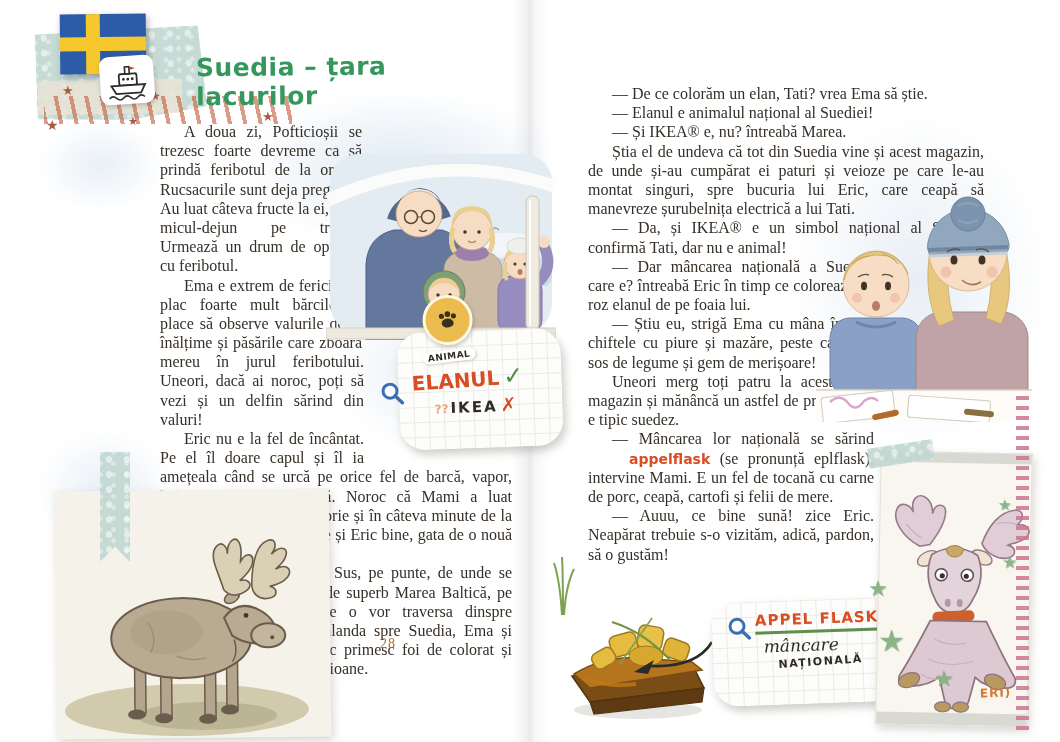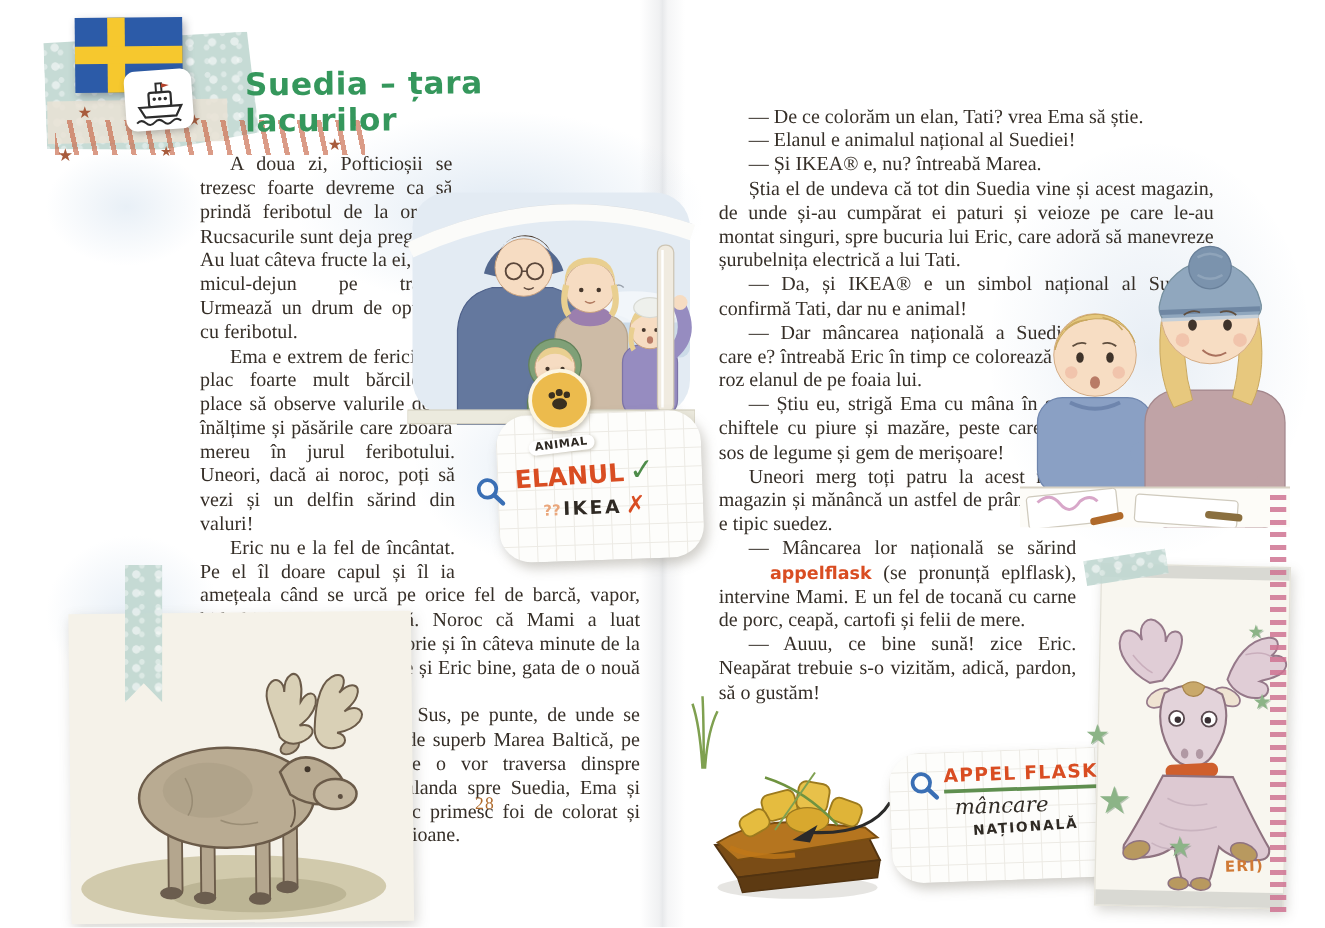--- a/index.html
+++ b/index.html
@@ -43,21 +43,21 @@
   .title{left:196px;top:52px;width:290px;margin:0;font-family:"DejaVu Sans",sans-serif;
     font-size:25px;font-weight:700;letter-spacing:.5px;color:var(--title-green,#35975c);transform:rotate(-.5deg);}
   
   .lp-text{left:160px;top:122px;width:352px;font-size:16px;line-height:1.2;text-align:justify;}
   .para{margin:0;text-indent:24px;}
   .sp{pointer-events:none;}
   .sp-fam{float:right;width:150px;height:192px;margin-top:20px;}
   .sp-note{clear:right;float:right;width:148px;height:128px;}
   .sp-moose{float:left;width:150px;height:240px;margin-top:6px;}
   .page-num{left:380px;top:636px;font-size:14px;color:var(--page-number,#b06a2a);letter-spacing:1px;}
-  .rp-text{left:45px;top:84px;font-size:16px;line-height:1.2;text-align:justify;}
+  .rp-text{left:58px;top:84px;font-size:16px;line-height:1.2;text-align:justify;}
   .rp-a{width:396px;}
   .rp-b{width:286px;}
   .appel-word{color:var(--accent-red,#d94d22);font-family:"DejaVu Sans",sans-serif;font-weight:700;font-size:14px;margin-left:41px;}
   
   .fam-illo{left:326px;top:142px;width:230px;height:198px;}
   .mom-illo{left:286px;top:122px;width:216px;height:300px;}
   .moose-card{left:56px;top:490px;width:274px;height:248px;background:#f5f2e9;
     box-shadow:2px 4px 10px rgba(100,95,80,.25);transform:rotate(-.6deg);}
   .moose-ribbon{left:100px;top:452px;width:30px;height:110px;
     clip-path:polygon(0 0,100% 0,100% 100%,50% 86%,0 100%);opacity:.95;}
@@ -257,21 +257,21 @@
     <span class="abs page-num">28</span>
   </div>
 
   <div class="abs page right-page">
 
     <div class="abs rp-text">
       <div class="rp-a">
         <p class="para">— De ce colorăm un elan, Tati? vrea Ema să știe.</p>
         <p class="para">— Elanul e animalul național al Suediei!</p>
         <p class="para">— Și IKEA® e, nu? întreabă Marea.</p>
-        <p class="para">Știa el de undeva că tot din Suedia vine și acest magazin, de unde și-au cumpărat ei paturi și veioze pe care le-au montat singuri, spre bucuria lui Eric, care adoră să manevreze șurubelnița electrică a lui Tati.</p>
+        <p class="para">Știa el de undeva că tot din Suedia vine și acest magazin, de unde și-au cumpărat ei paturi și veioze pe care le-au montat singuri, spre bucuria lui Eric, care ceapă să manevreze șurubelnița electrică a lui Tati.</p>
         <p class="para">— Da, și IKEA® e un simbol național al Suediei, confirmă Tati, dar nu e animal!</p>
       </div>
       <div class="rp-b">
         <p class="para">— Dar mâncarea națională a Suediei care e? întreabă Eric în timp ce colorează cu roz elanul de pe foaia lui.</p>
         <p class="para">— Știu eu, strigă Ema cu mâna în sus: chiftele cu piure și mazăre, peste care pui sos de legume și gem de merișoare!</p>
         <p class="para">Uneori merg toți patru la acest mare magazin și mănâncă un astfel de prânz, care e tipic suedez.</p>
         <p class="para"><span>— Mâncarea lor națională se sărind </span><span class="appel-word">appelflask</span><span> (se pronunță eplflask), intervine Mami. E un fel de tocană cu carne de porc, ceapă, cartofi și felii de mere.</span></p>
         <p class="para">— Auuu, ce bine sună! zice Eric. Neapărat trebuie s-o vizităm, adică, pardon, să o gustăm!</p>
       </div>
     </div>

